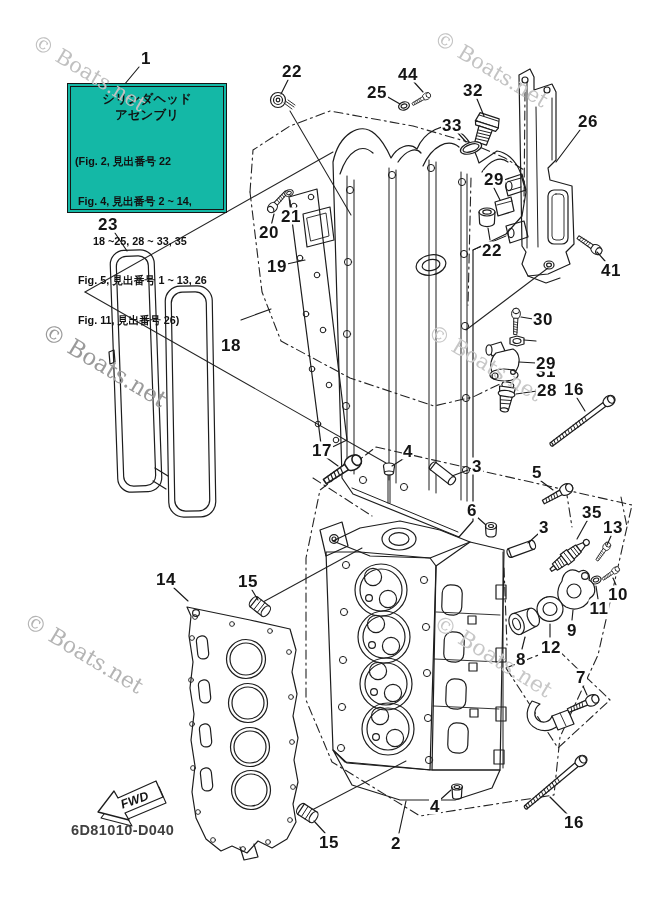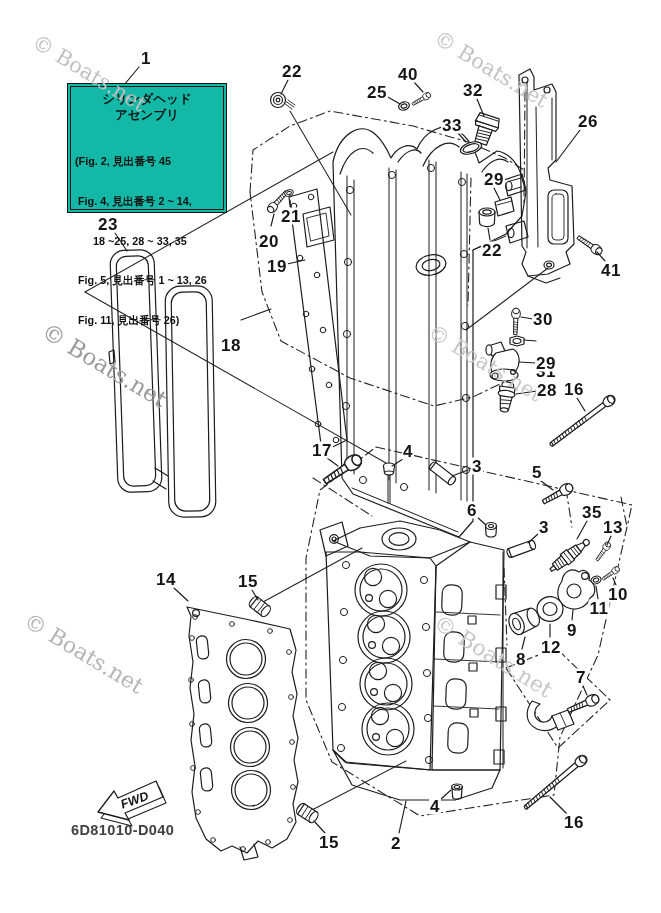--- a/index.html
+++ b/index.html
@@ -430,21 +430,21 @@
 
 <div id="overlay">
 
   <div class="titlebox">
     <div class="titlebox-inner">
       <div class="tb-head">
         <div>シリンダヘッド</div>
         <div>アセンブリ</div>
       </div>
       <div class="tb-refs">
-        <div>(Fig. 2, 見出番号 45</div>
+        <div>(Fig. 2, 見出番号 22</div>
         <div> Fig. 4, 見出番号 2 ~ 14,</div>
         <div>      18 ~25, 28 ~ 33, 35</div>
         <div> Fig. 5, 見出番号 1 ~ 13, 26</div>
         <div> Fig. 11, 見出番号 26)</div>
       </div>
     </div>
   </div>
 
   <div class="drawno">6D81010-D040</div>
 
@@ -454,28 +454,28 @@
         <div class="watermark" style="left: 44px; top: 316px; font-size: 23px; color: rgb(154, 154, 154); transform: rotate(31deg);">© Boats.net</div>
         <div class="watermark" style="left: 430px; top: 318px; font-size: 21px; color: rgb(199, 199, 199); transform: rotate(31deg);">© Boats.net</div>
         <div class="watermark" style="left: 26px; top: 606px; font-size: 22px; color: rgb(180, 180, 180); transform: rotate(31deg);">© Boats.net</div>
         <div class="watermark" style="left: 436px; top: 608px; font-size: 22px; color: rgb(199, 199, 199); transform: rotate(32deg);">© Boats.net</div>
       </div>
   <div id="callout-layer">
         <div class="callout" style="left: 146px; top: 58px;">1</div>
         <div class="callout" style="left: 108px; top: 224px;">23</div>
         <div class="callout" style="left: 292px; top: 71px;">22</div>
         <div class="callout" style="left: 377px; top: 92px;">25</div>
-        <div class="callout" style="left: 408px; top: 74px;">40</div>
+        <div class="callout" style="left: 408px; top: 74px;">44</div>
         <div class="callout" style="left: 473px; top: 90px;">32</div>
         <div class="callout" style="left: 452px; top: 125px;">33</div>
         <div class="callout" style="left: 588px; top: 121px;">26</div>
         <div class="callout" style="left: 611px; top: 270px;">41</div>
         <div class="callout" style="left: 494px; top: 179px;">29</div>
         <div class="callout" style="left: 492px; top: 250px;">22</div>
-        <div class="callout" style="left: 269px; top: 241px;">20</div>
+        <div class="callout" style="left: 269px; top: 232px;">20</div>
         <div class="callout" style="left: 291px; top: 216px;">21</div>
         <div class="callout" style="left: 277px; top: 266px;">19</div>
         <div class="callout" style="left: 231px; top: 325px; margin-top: 20px;">18</div>
         <div class="callout" style="left: 543px; top: 319px;">30</div>
         <div class="callout" style="left: 546px; top: 359px; margin-top: 12px;">31</div>
         <div class="callout" style="left: 546px; top: 363px;">29</div>
         <div class="callout" style="left: 547px; top: 390px;">28</div>
         <div class="callout" style="left: 574px; top: 389px;">16</div>
         <div class="callout" style="left: 322px; top: 450px;">17</div>
         <div class="callout" style="left: 408px; top: 451px;">4</div>

